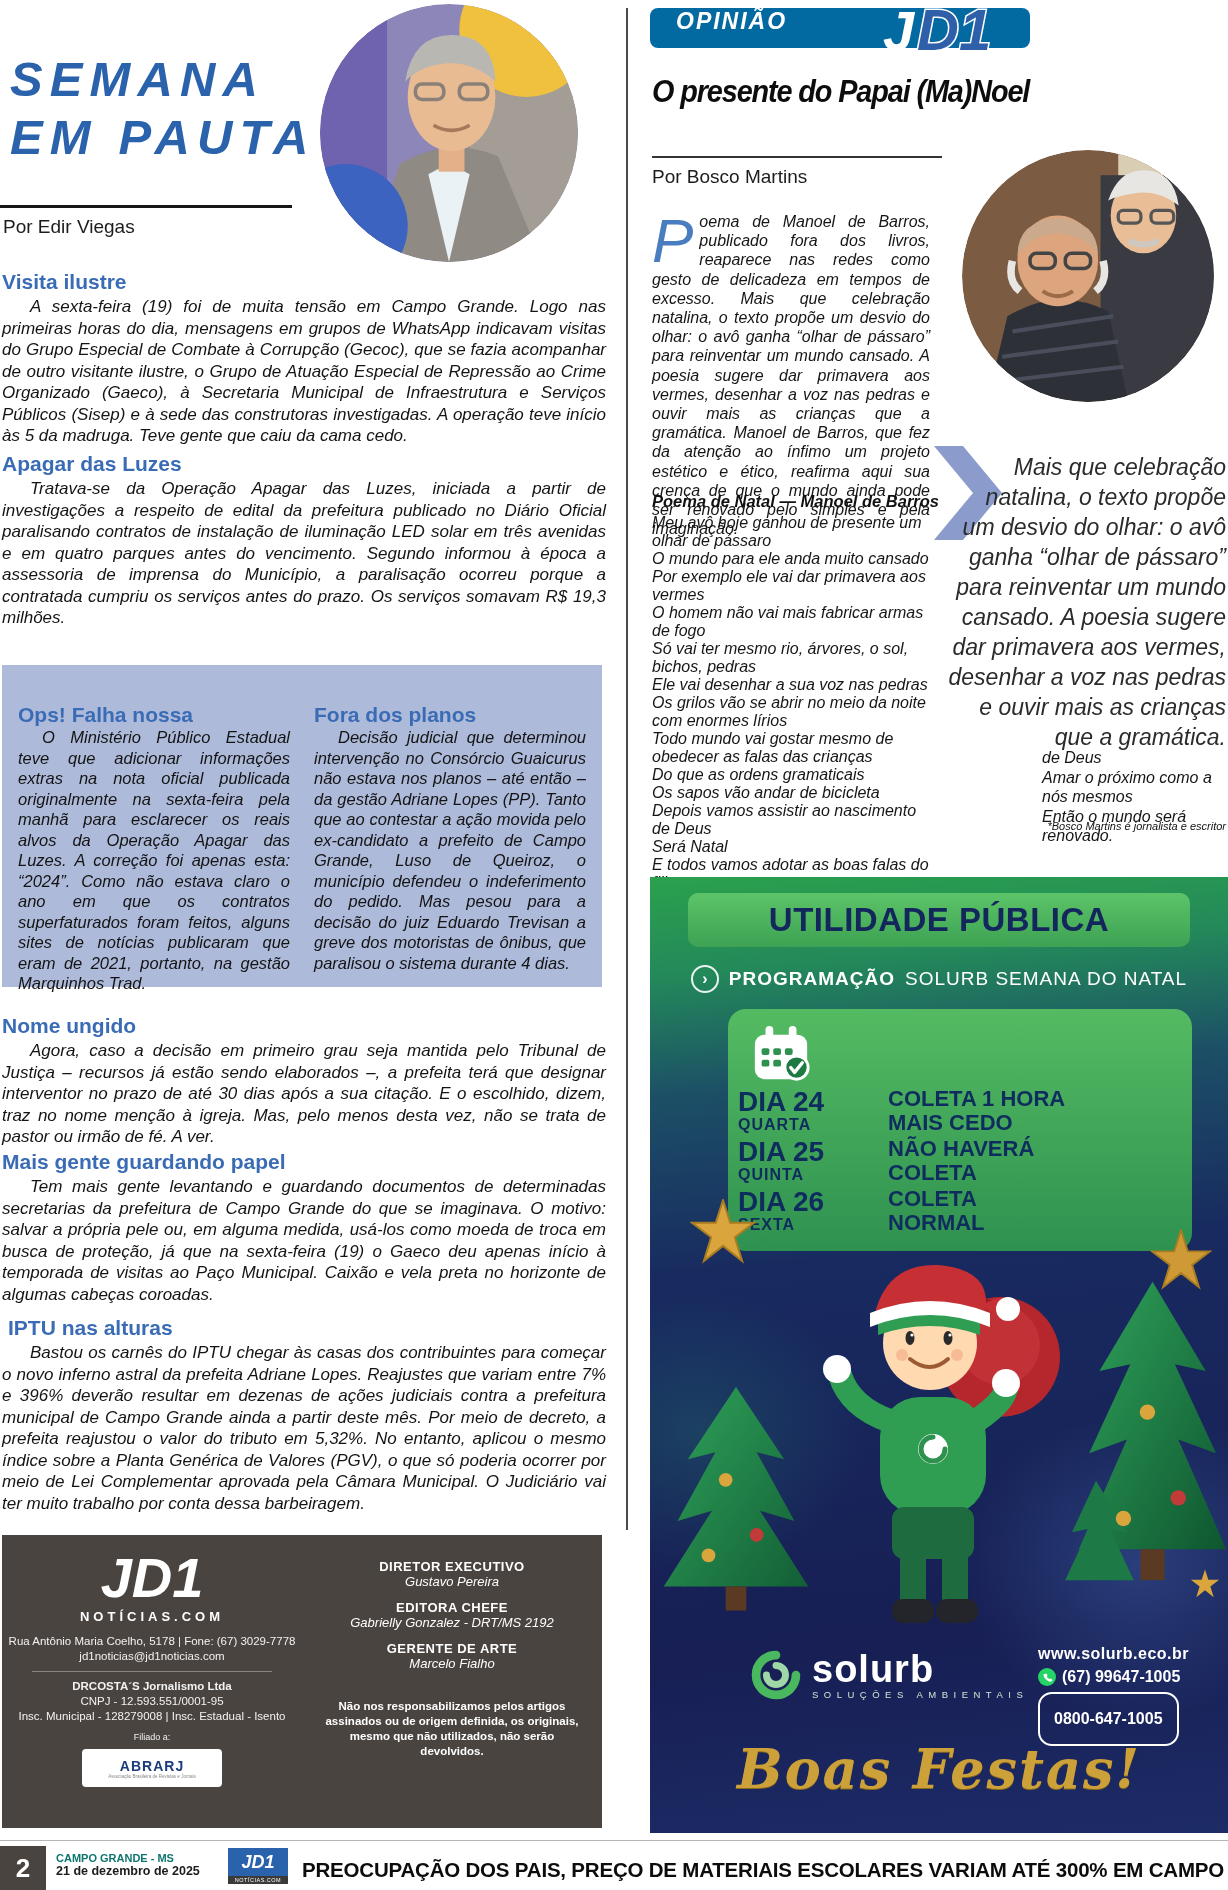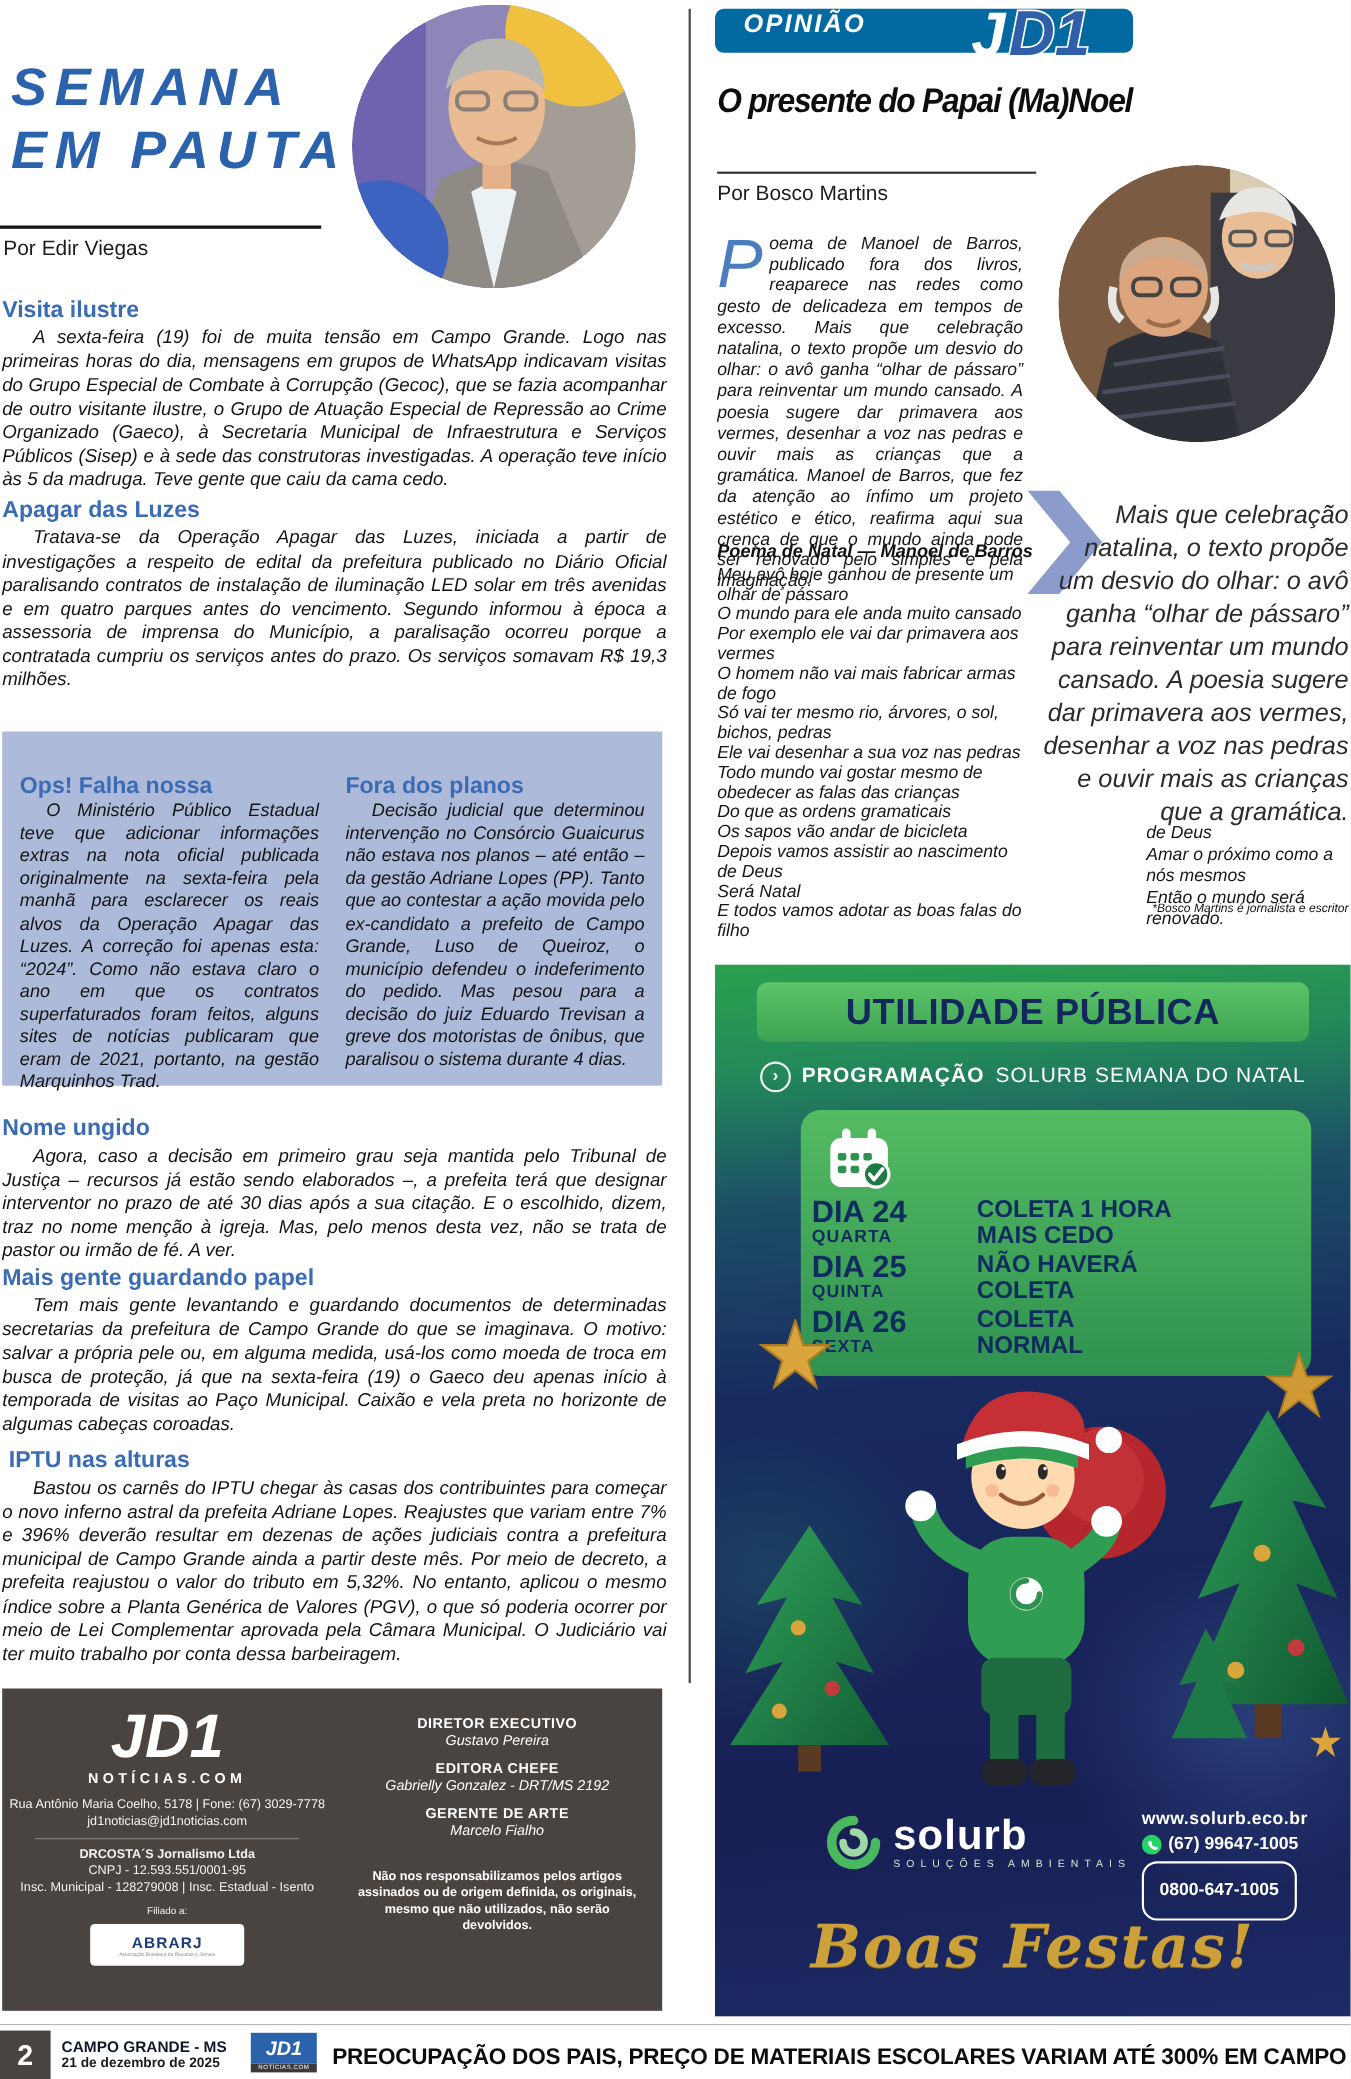--- a/index.html
+++ b/index.html
@@ -72,21 +72,21 @@
   .f-small{font-size:11.5px;line-height:15px;color:#f2f2f2;}
   .f-div{height:1px;background:#8a8580;width:240px;margin:7px auto;}
   .role-title{font-weight:800;font-size:13px;letter-spacing:.5px;}
   .role-name{font-style:italic;font-weight:300;font-size:13px;margin-bottom:11px;}
   .disclaimer{font-weight:bold;font-size:11.5px;line-height:15px;width:262px;margin:16px auto;}
   .abrarj{background:#fff;border-radius:4px;width:140px;height:38px;margin:4px auto 0;display:flex;flex-direction:column;align-items:center;justify-content:center;}
   .abrarj .a1{color:#1d3c7c;font-weight:900;font-size:14px;letter-spacing:1px;}
   .abrarj .a2{color:#888;font-size:4.5px;}
   
   .pg-num{background:#4a4440;color:#fff;font-weight:800;font-size:26px;display:flex;align-items:center;justify-content:center;}
-  .bb-city{font-weight:800;font-size:14px;color:#0f172a;}
+  .bb-city{font-weight:800;font-size:11px;color:#0f766e;}
   .bb-date{font-weight:700;font-size:12.5px;color:#1c1c1c;}
   .mini-logo{width:60px;}
   .mini-top{background:#2b62ac;color:#fff;text-align:center;font-weight:900;font-style:italic;font-size:18px;padding:4px 0 3px;}
   .mini-bot{background:#3a3a3a;color:#fff;font-size:5.5px;text-align:center;letter-spacing:.5px;padding:1px 0;}
   .bb-headline{font-weight:900;font-size:20.5px;color:#0c0c0c;letter-spacing:-.2px;white-space:nowrap;}
 </style>
 </head>
 <body>
 
 <div class="page">
@@ -240,20 +240,21 @@
   </div>
 
   <div class="abs poem-title" style="left:652px;top:492px;">Poema de Natal — Manoel de Barros</div>
   <div class="abs" style="left:652px;top:514px;width:282px;">
     <div class="poem-line">Meu avô hoje ganhou de presente um olhar de pássaro</div>
     <div class="poem-line">O mundo para ele anda muito cansado</div>
     <div class="poem-line">Por exemplo ele vai dar primavera aos vermes</div>
     <div class="poem-line">O homem não vai mais fabricar armas de fogo</div>
     <div class="poem-line">Só vai ter mesmo rio, árvores, o sol, bichos, pedras</div>
     <div class="poem-line">Ele vai desenhar a sua voz nas pedras</div>
+    <div class="poem-line">Os grilos vão se abrir no meio da noite com enormes lírios</div>
     <div class="poem-line">Todo mundo vai gostar mesmo de obedecer as falas das crianças</div>
     <div class="poem-line">Do que as ordens gramaticais</div>
     <div class="poem-line">Os sapos vão andar de bicicleta</div>
     <div class="poem-line">Depois vamos assistir ao nascimento de Deus</div>
     <div class="poem-line">Será Natal</div>
     <div class="poem-line">E todos vamos adotar as boas falas do filho</div>
   </div>
 
   <svg class="abs" style="left:934px;top:446px;" width="68" height="94" viewBox="0 0 68 94">
     <polygon points="0,0 29,0 68,47 29,94 0,94 39,47" fill="#8a9bcc"></polygon>

